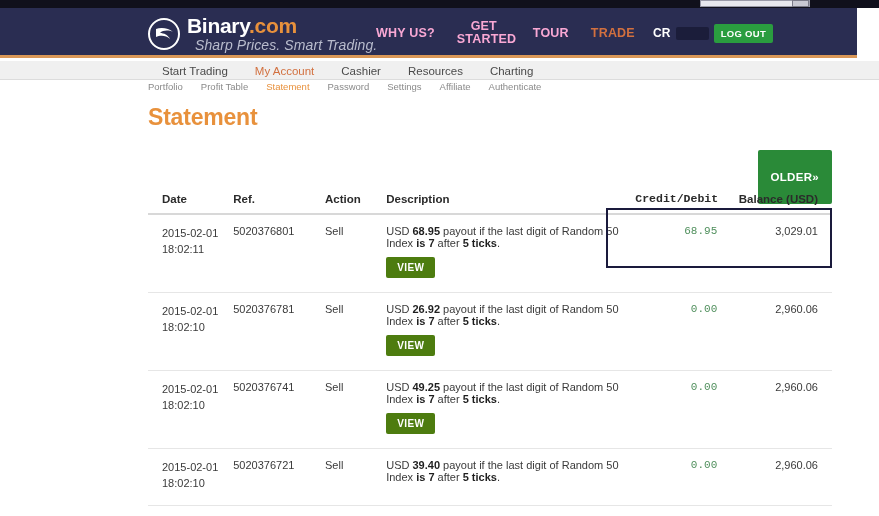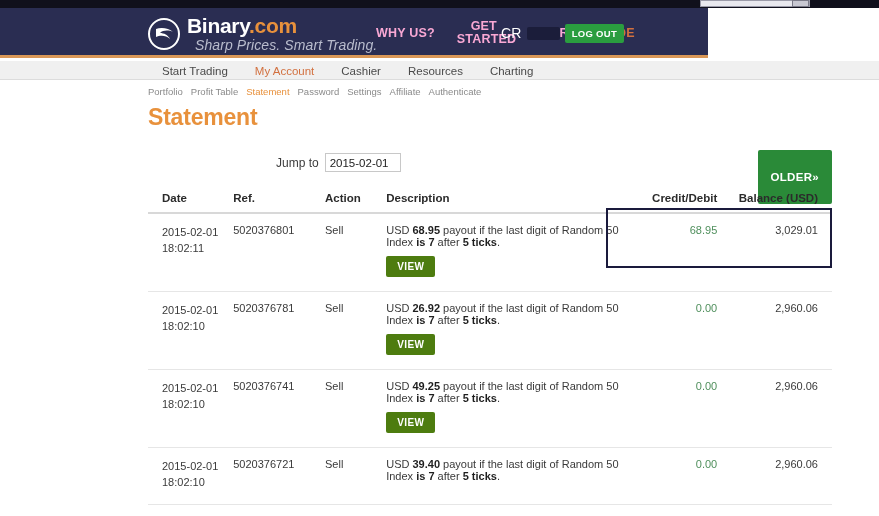--- a/index.html
+++ b/index.html
@@ -40,21 +40,21 @@
     left: 792px; top: 0px;
     width: 17px; height: 7px;
     background: #c8c8d2;
     border: 1px solid #7a7a88;
   }
 
   
   .site-header {
     position: absolute;
     top: 8px; left: 0;
-    width: 708px;
+    width: 857px;
     height: 50px;
     background: #2a2d52;
     border-bottom: 3px solid #d99757;
   }
 
   .logo-block {
     position: absolute;
     left: 148px; top: 7px;
     display: flex;
     align-items: center;
@@ -111,22 +111,22 @@
 
   .account-area {
     position: absolute;
     right: 84px; top: 0;
     height: 50px;
     display: flex;
     align-items: center;
     gap: 5px;
   }
   .acct-code {
-    font-size: 14px;
-    font-weight: normal;
+    font-size: 12px;
+    font-weight: bold;
     color: #ffffff;
     letter-spacing: 0.2px;
   }
   .acct-redacted {
     width: 33px; height: 13px;
     background: #1b1d3a;
     border-radius: 2px;
   }
   .logout-btn {
     background: #2a9d3f;
@@ -171,22 +171,22 @@
     top: 81px; left: 0;
     width: 879px;
     height: 16px;
     background: #ffffff;
   }
   .nav-sub-inner {
     position: absolute;
     left: 148px; top: 0;
     height: 16px;
     display: flex;
-    align-items: flex-end;
-    gap: 8px;
+    align-items: flex-start;
+    gap: 18px;
   }
   .nav-sub-inner a {
     font-size: 9.5px;
     color: #8a8a8a;
     text-decoration: none;
   }
   .nav-sub-inner a.active { color: #e8913c; }
 
   
   .page-title {
@@ -262,21 +262,21 @@
     font-size: 11px;
     color: #3a3a3a;
     vertical-align: top;
     padding: 10px 0 14px 0;
     border-bottom: 1px solid #e6e6e6;
   }
   .col-date { width: 78px; padding-left: 14px !important; }
   .col-ref  { width: 84px; }
   .col-act  { width: 56px; }
   .col-desc { width: 228px; }
-  .col-cred { width: 86px; padding-right: 12px !important; }
+  .col-cred { width: 86px; padding-right: 12px !important; font-family: Liberation Mono, monospace; }
   .col-bal  { width: 94px; padding-right: 14px !important; }
 
   .cell-date { line-height: 16px; }
   .desc-text { line-height: 12px; color: #3a3a3a; }
   .desc-text b { font-weight: bold; color: #1f1f1f; }
   .view-btn {
     display: inline-block;
     margin-top: 8px;
     background: #4d7c0f;
     color: #ffffff;
@@ -357,24 +357,20 @@
       <a href="#">Password</a>
       <a href="#">Settings</a>
       <a href="#">Affiliate</a>
       <a href="#">Authenticate</a>
     </div>
   </div>
 
   <h1 class="page-title">Statement</h1>
 
   <div class="controls-row">
-    <div class="jump-group">
-      <span class="jump-label">Jump to</span>
-      <input class="jump-input" type="text" value="2015-02-01" style="">
-    </div>
     <button class="older-btn">OLDER»</button>
   </div>
 
   <table class="stmt-table">
     <thead>
       <tr>
         <th class="col-date">Date</th>
         <th class="col-ref">Ref.</th>
         <th class="col-act">Action</th>
         <th class="col-desc">Description</th>

